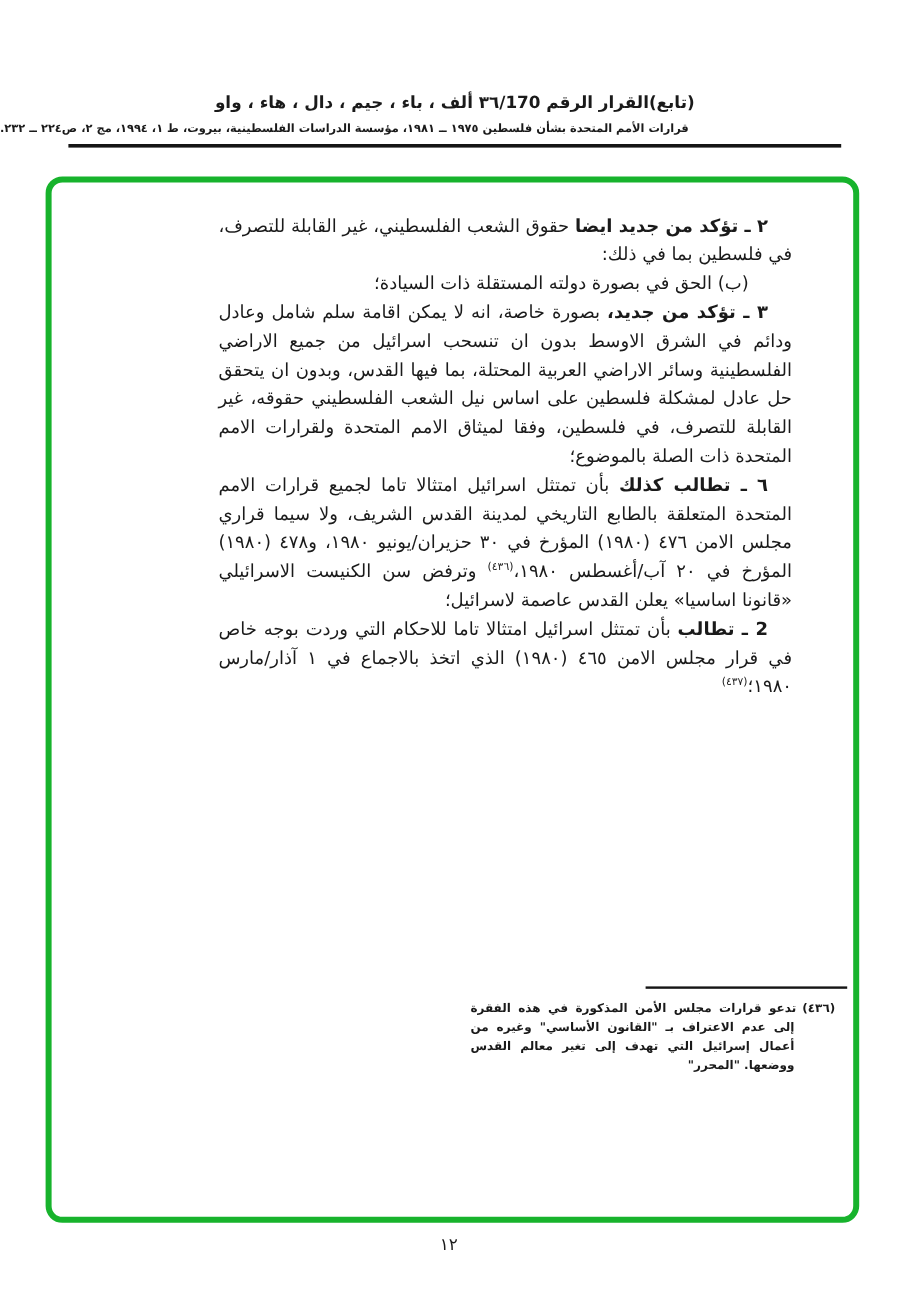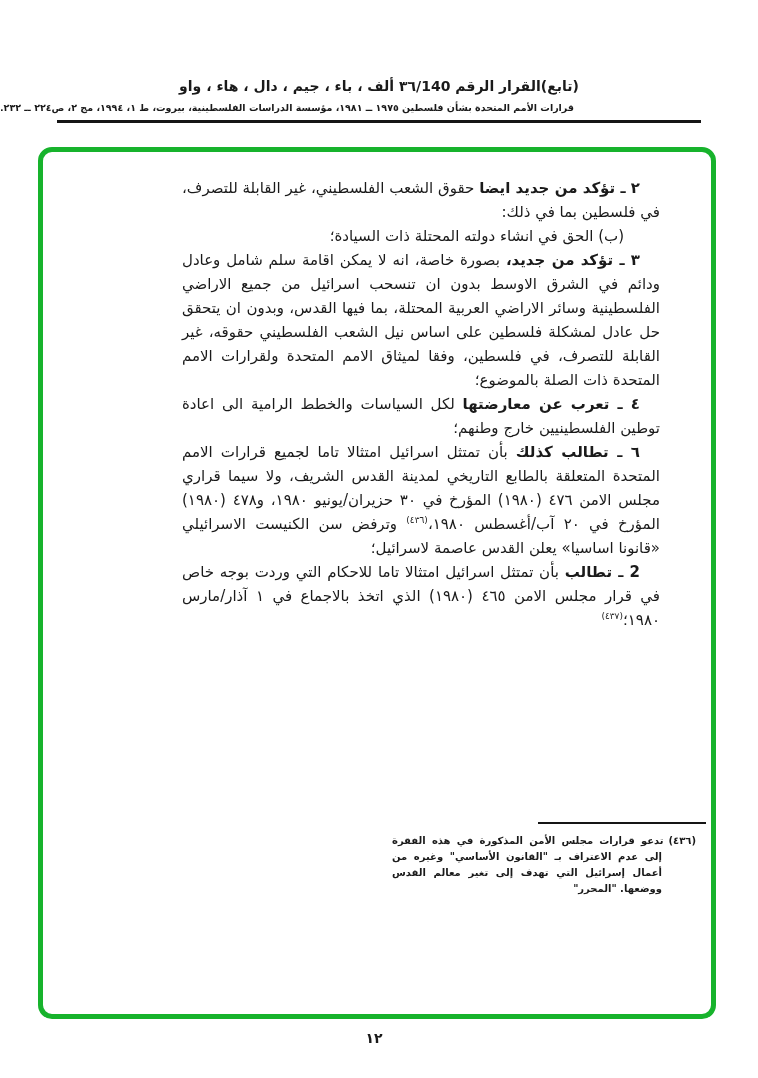--- a/index.html
+++ b/index.html
@@ -92,44 +92,43 @@
     padding-right:34px;
     text-indent:-34px;
     margin:0 10px 3px 0;
   }
   .footnote .fn-marker { margin-left:5px; }
   .page-number {
     position:absolute;
     top:1030px; left:0; right:10px;
     text-align:center;
     font-size:14px;
-    font-weight:bold;
+    font-weight:normal;
   }
 </style>
 </head>
 <body>
 
 <div class="page">
 
-  <div class="header-title">(تابع)القرار الرقم ٣٦/140 ألف ، باء ، جيم ، دال ، هاء ، واو</div>
+  <div class="header-title">(تابع)القرار الرقم ٣٦/170 ألف ، باء ، جيم ، دال ، هاء ، واو</div>
   <div class="header-source">قرارات الأمم المتحدة بشأن فلسطين ١٩٧٥ ــ ١٩٨١، مؤسسة الدراسات الفلسطينية، بيروت، ط ١، ١٩٩٤، مج ٢، ص٢٢٤ ــ ٢٣٢.</div>
   <div class="header-rule"></div>
 
   <div class="green-box"></div>
 
   <div class="body-text">
 
     <p class="para"><span class="lead">٢ ـ تؤكد من جديد ايضا</span><span> حقوق الشعب الفلسطيني، غير القابلة للتصرف، في فلسطين بما في ذلك:</span></p>
 
 
-    <p class="sub"><span>(ب) الحق في انشاء دولته المحتلة ذات السيادة؛</span></p>
+    <p class="sub"><span>(ب) الحق في بصورة دولته المستقلة ذات السيادة؛</span></p>
 
     <p class="para"><span class="lead">٣ ـ تؤكد من جديد،</span><span> بصورة خاصة، انه لا يمكن اقامة سلم شامل وعادل ودائم في الشرق الاوسط بدون ان تنسحب اسرائيل من جميع الاراضي الفلسطينية وسائر الاراضي العربية المحتلة، بما فيها القدس، وبدون ان يتحقق حل عادل لمشكلة فلسطين على اساس نيل الشعب الفلسطيني حقوقه، غير القابلة للتصرف، في فلسطين، وفقا لميثاق الامم المتحدة ولقرارات الامم المتحدة ذات الصلة بالموضوع؛</span></p>
 
-    <p class="para"><span class="lead">٤ ـ تعرب عن معارضتها</span><span> لكل السياسات والخطط الرامية الى اعادة توطين الفلسطينيين خارج وطنهم؛</span></p>
 
 
     <p class="para"><span class="lead">٦ ـ تطالب كذلك</span><span> بأن تمتثل اسرائيل امتثالا تاما لجميع قرارات الامم المتحدة المتعلقة بالطابع التاريخي لمدينة القدس الشريف، ولا سيما قراري مجلس الامن ٤٧٦ (١٩٨٠) المؤرخ في ٣٠ حزيران/يونيو ١٩٨٠، و٤٧٨ (١٩٨٠) المؤرخ في ٢٠ آب/أغسطس ١٩٨٠،</span><sup class="fn-ref">(٤٣٦)</sup><span> وترفض سن الكنيست الاسرائيلي «قانونا اساسيا» يعلن القدس عاصمة لاسرائيل؛</span></p>
 
     <p class="para"><span class="lead">2 ـ تطالب</span><span> بأن تمتثل اسرائيل امتثالا تاما للاحكام التي وردت بوجه خاص في قرار مجلس الامن ٤٦٥ (١٩٨٠) الذي اتخذ بالاجماع في ١ آذار/مارس ١٩٨٠؛</span><sup class="fn-ref">(٤٣٧)</sup></p>
 
   </div>
 
   <div class="footnote-sep"></div>
 

